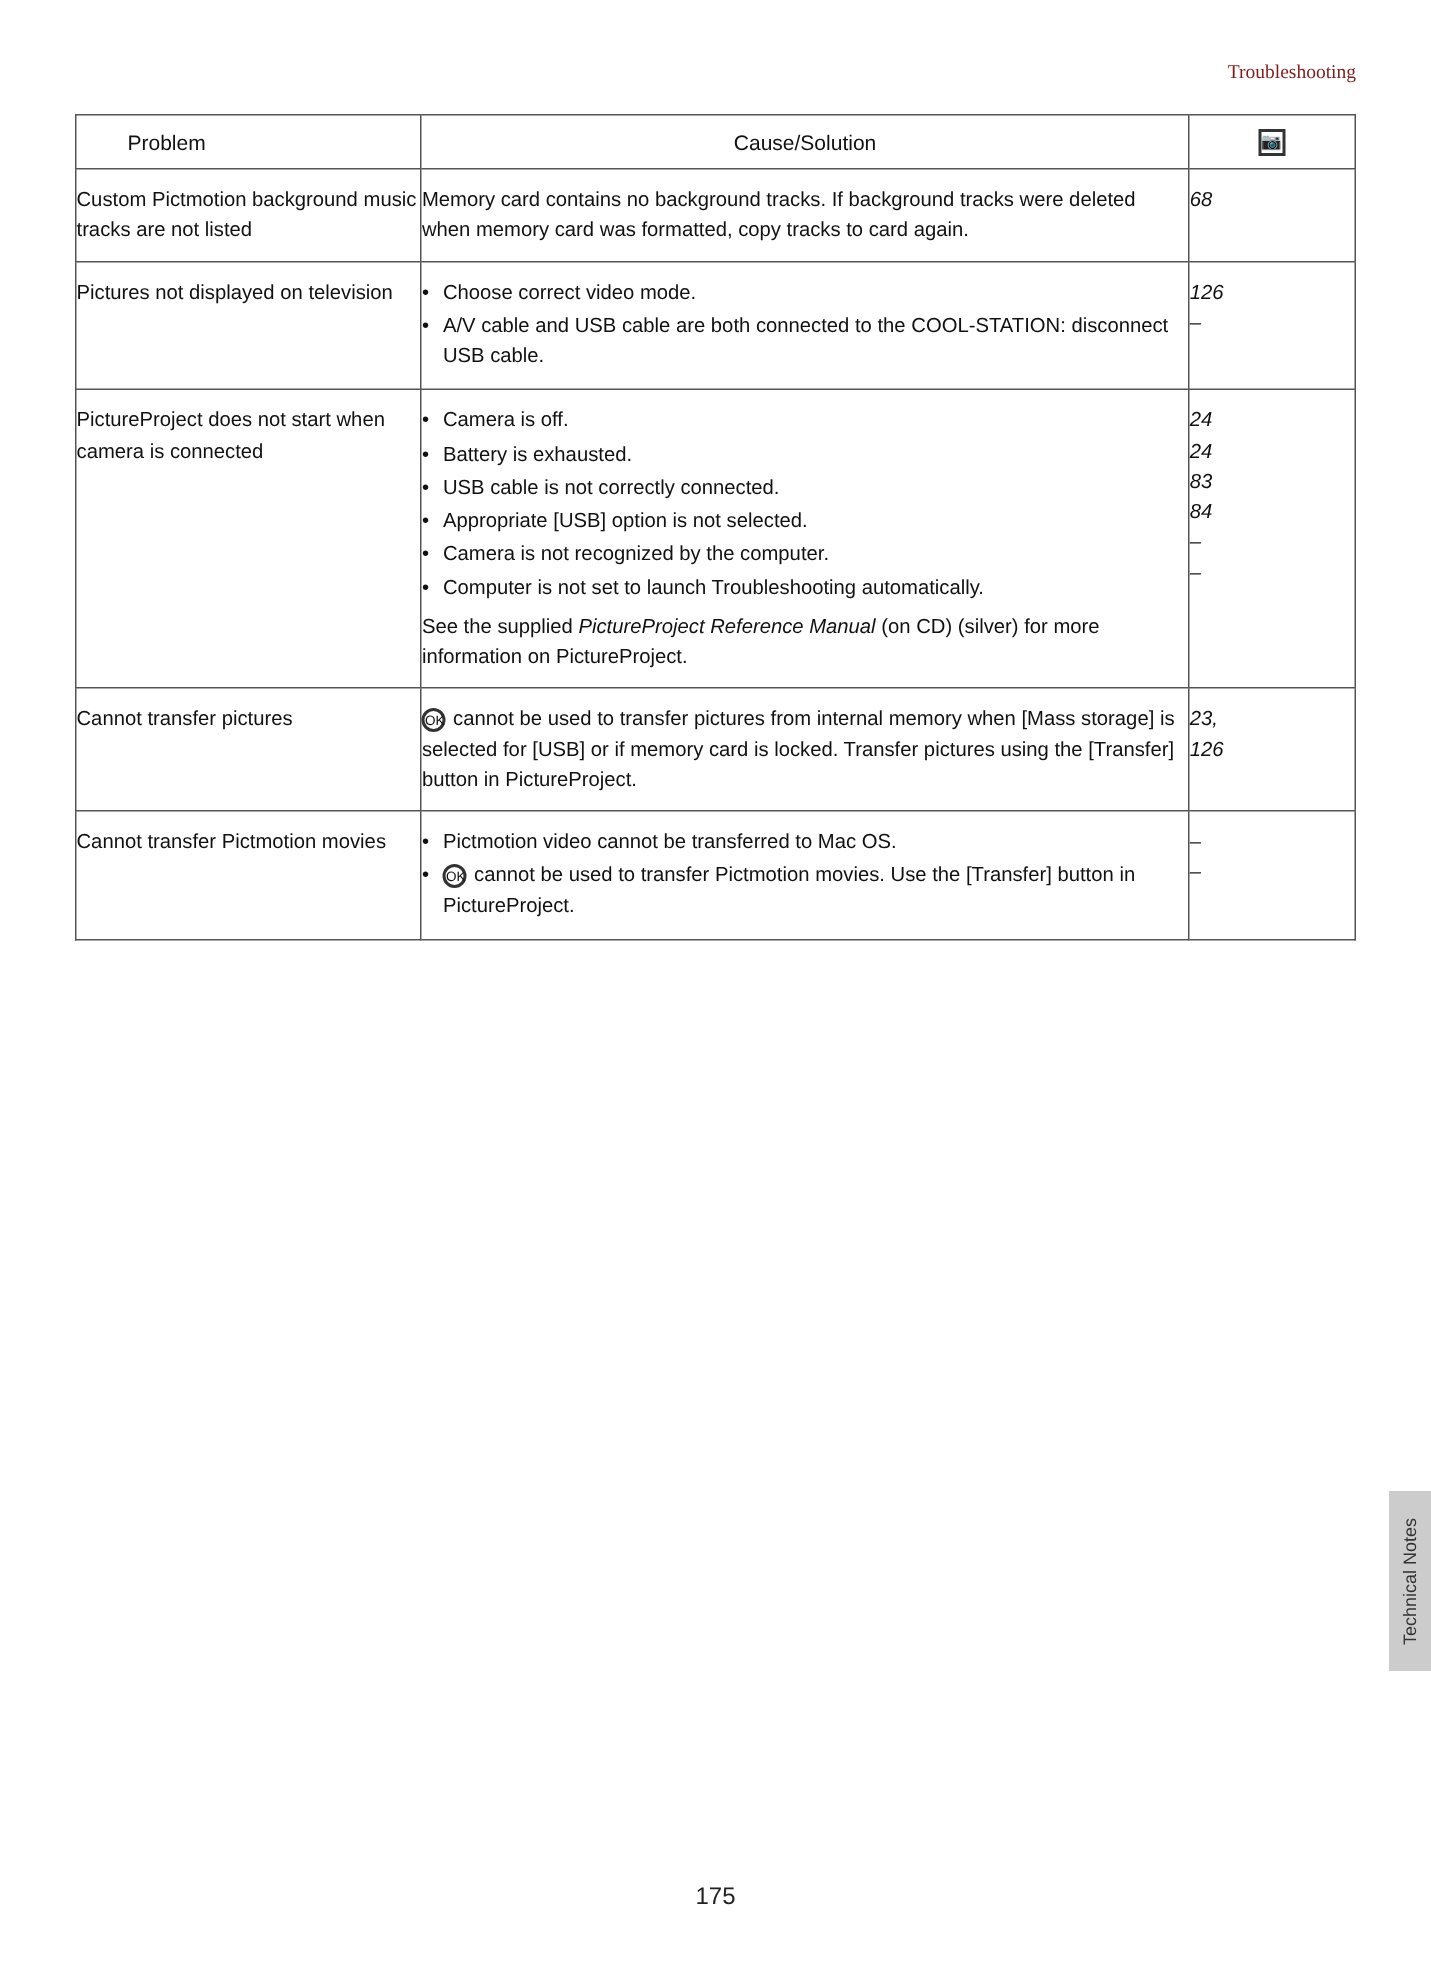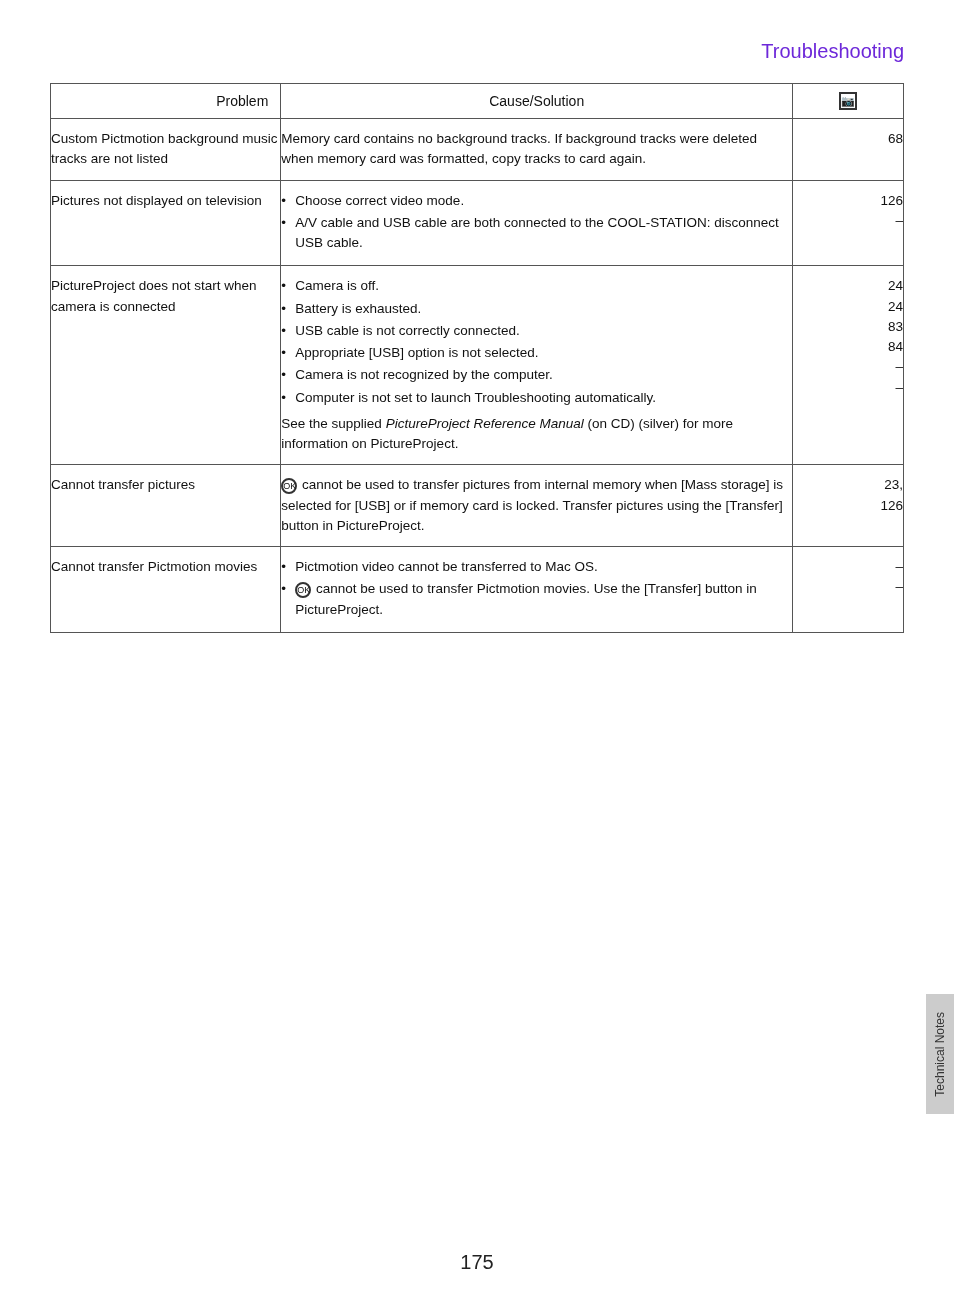--- a/index.html
+++ b/index.html
@@ -18,54 +18,55 @@
       background: #fff;
       position: relative;
       padding: 40px 50px 80px 50px;
     }
     .page-header {
       display: flex;
       justify-content: flex-end;
       margin-bottom: 20px;
     }
     .page-header-title {
-      font-size: 20px;
+      font-size: 13px;
       font-weight: normal;
-      color: #6d28d9;
+      color: #7f1d1d;
+      font-family: Liberation Serif, serif;
     }
     .table-container {
       width: 100%;
       border-collapse: collapse;
       border: 1px solid #555;
     }
     table {
       width: 100%;
       border-collapse: collapse;
     }
     thead tr th {
       border: 1px solid #555;
       padding: 8px 12px;
       text-align: center;
       font-weight: normal;
       font-size: 14px;
       background: #fff;
     }
-    th.problem-col { width: 27%; text-align: right; padding-left: 34px; }
+    th.problem-col { width: 27%; text-align: left; padding-left: 34px; }
     th.cause-col { width: 60%; text-align: center; }
     th.ref-col { width: 13%; text-align: center; }
     tbody tr td {
       border: 1px solid #555;
       padding: 10px 0;
       vertical-align: top;
       font-size: 13.5px;
       line-height: 1.5;
     }
     td.problem-cell { width: 27%; vertical-align: top; }
     td.cause-cell { width: 60%; vertical-align: top; }
-    td.ref-cell { width: 13%; vertical-align: top; text-align: right; }
+    td.ref-cell { width: 13%; vertical-align: top; text-align: left; font-style: italic; }
     .bullet-list {
       list-style: none;
       padding: 0;
       margin: 0;
     }
     .bullet-list li {
       padding-left: 14px;
       position: relative;
       margin-bottom: 2px;
     }
@@ -78,21 +79,21 @@
     .page-footer {
       position: absolute;
       bottom: 40px;
       left: 0;
       right: 0;
       display: flex;
       justify-content: center;
       align-items: flex-end;
     }
     .page-number {
-      font-size: 20px;
+      font-size: 16px;
       color: #222;
     }
     .side-tab {
       position: absolute;
       right: 0;
       bottom: 200px;
       width: 28px;
       background: #ccc;
       height: 120px;
       display: flex;

